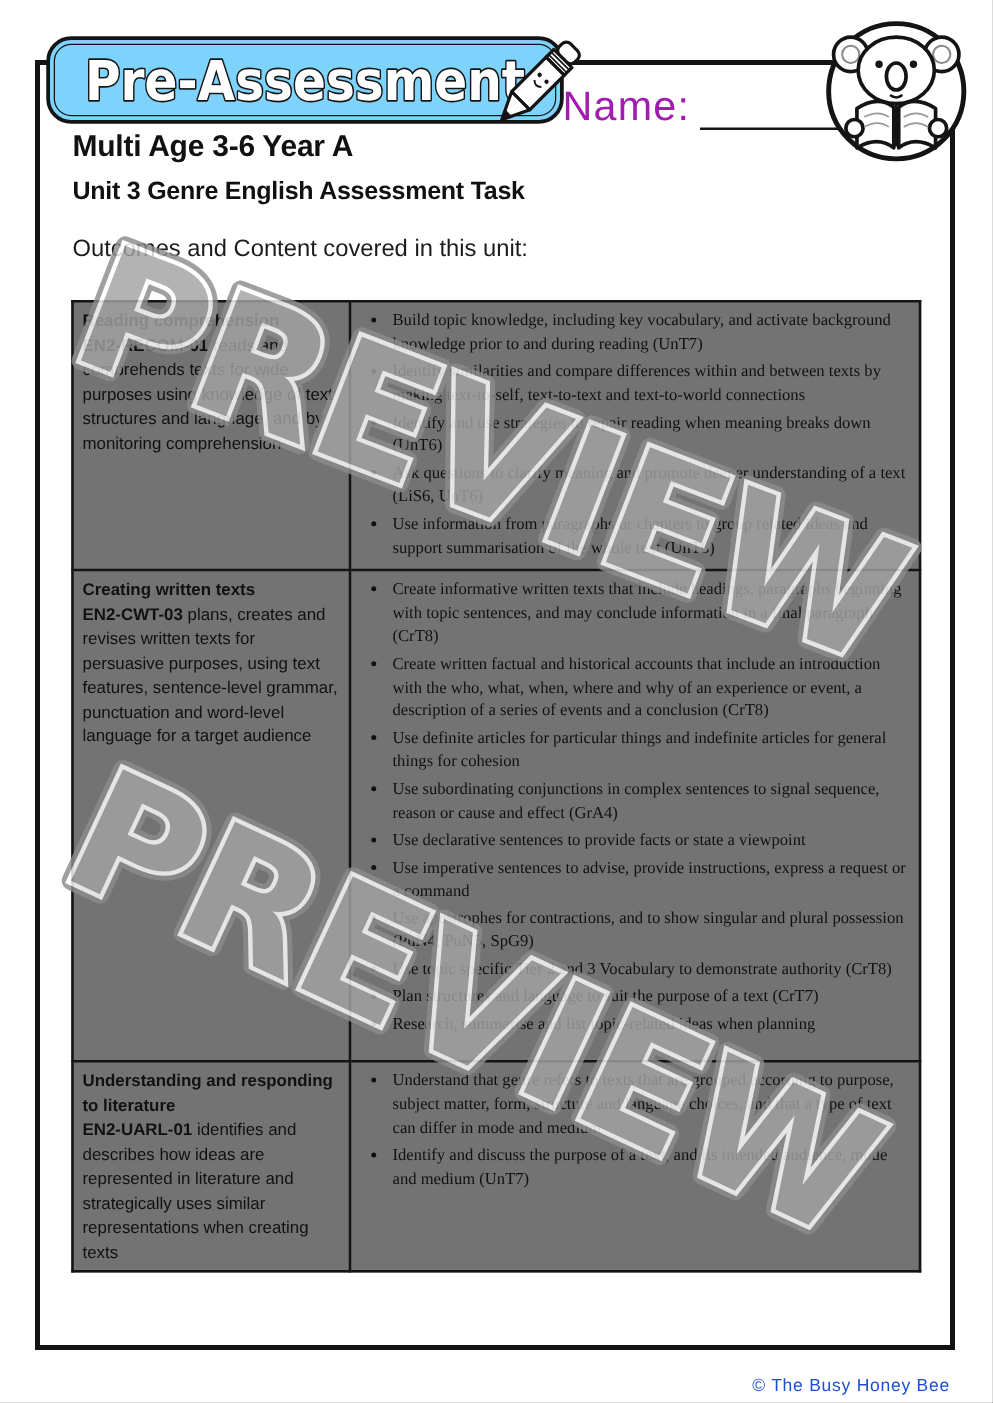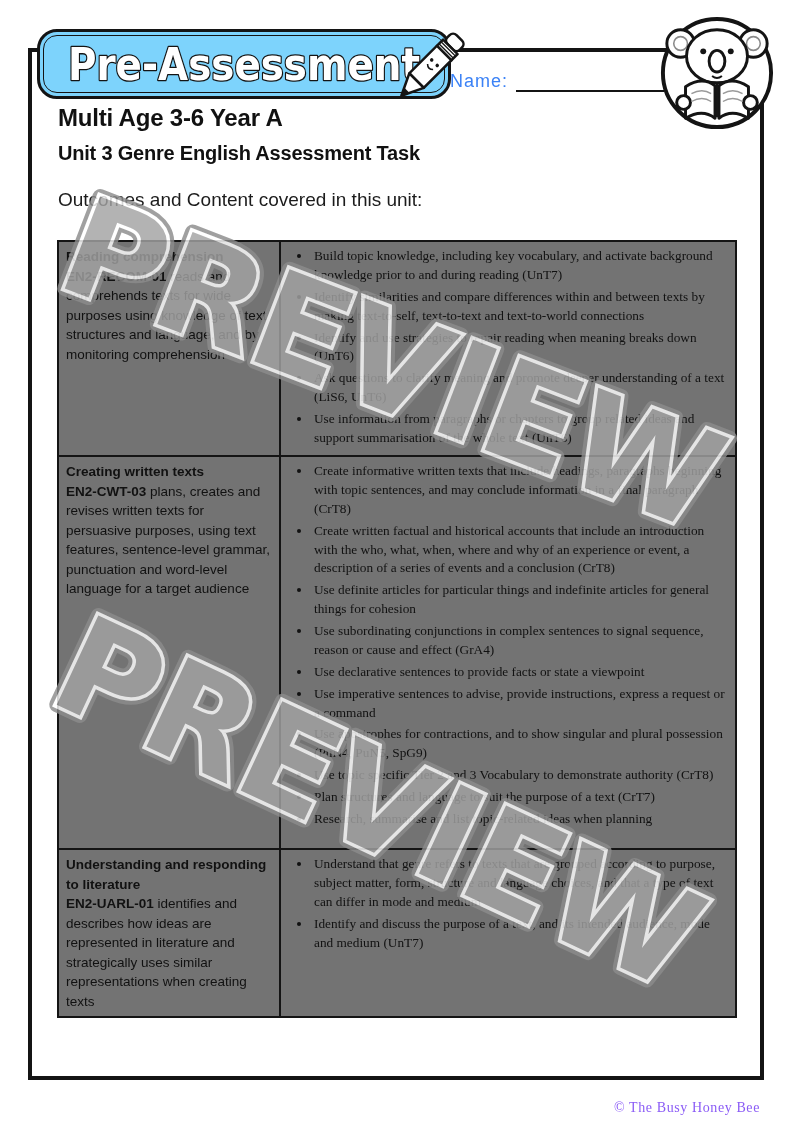--- a/index.html
+++ b/index.html
@@ -10,21 +10,21 @@
   
   .badge{position:absolute;left:37px;top:29px;width:408px;height:64px;background:#7dd3fc;
        border:3.5px solid #141414;border-radius:20px;z-index:3;display:flex;
        align-items:center;justify-content:center;}
   .badge::before{content:"";position:absolute;inset:3px;border:1.5px solid #141414;
        border-radius:14px;pointer-events:none;}
   .badge svg.badge-word{overflow:visible;}
   .pencil{position:absolute;left:388px;top:26px;width:78px;height:100px;z-index:4;}
   .koala{position:absolute;left:658px;top:14px;width:118px;height:118px;z-index:4;}
   .name-row{position:absolute;left:450px;top:66px;z-index:3;display:flex;align-items:flex-end;gap:8px;}
-  .name-label{font-size:18px;letter-spacing:1px;color:#3b82f6;}
+  .name-label{font-size:33px;letter-spacing:1px;color:#a21caf;}
   .name-line{display:inline-block;width:148px;height:24px;border-bottom:2px solid #141414;}
   
   .title-1{position:absolute;left:58px;top:104px;font-size:24px;font-weight:700;letter-spacing:-0.2px;z-index:2;}
   .title-2{position:absolute;left:58px;top:142px;font-size:20px;font-weight:700;letter-spacing:-0.2px;z-index:2;}
   .intro-line{position:absolute;left:58px;top:189px;font-size:19px;font-weight:400;color:#1c1c1c;z-index:2;}
   
   table.outcomes{position:absolute;left:57px;top:240px;width:680px;border-collapse:collapse;
        table-layout:fixed;z-index:2;background:#737373;padding-left:44px;}
   table.outcomes td{border:2px solid #141414;vertical-align:top;padding:5px 7px 4px 7px;}
   td.outcome-cell{width:206px;font-size:13.5px;line-height:1.45;}
@@ -33,22 +33,22 @@
   .outcome-code{font-weight:700;}
   tr.r1{height:215px;} tr.r2{height:393px;} tr.r3{height:136px;margin-left:45px;}
   ul.points{margin:0;padding:0 0 0 24px;}
   ul.points li{margin:0 0 3px 0;padding-left:2px;}
   
   .watermark{position:absolute;width:710px;height:180px;z-index:6;opacity:0.82;pointer-events:none;}
   .wm1{left:38px;top:273px;transform:rotate(21deg);}
   .wm2{left:24px;top:712px;transform:rotate(25deg);}
   .watermark svg{overflow:visible;}
   
-  .footer-credit{position:absolute;right:34px;top:1100px;font-size:14px;color:#8b5cf6;
-       letter-spacing:0.6px;z-index:2;font-family:Liberation Serif, serif;}
+  .footer-credit{position:absolute;right:34px;top:1100px;font-size:14px;color:#1d4ed8;
+       letter-spacing:0.6px;z-index:2;}
 </style>
 </head>
 <body>
 
 <div class="page-frame"></div>
 
 <div class="badge">
   <svg class="badge-word" width="380" height="58" viewBox="0 0 380 58">
     <text x="190" y="45" text-anchor="middle" textLength="352" lengthAdjust="spacingAndGlyphs" font-family="DejaVu Sans, sans-serif" font-size="44" font-weight="bold" fill="#ffffff" stroke="#141414" stroke-width="2.6" paint-order="stroke" stroke-linejoin="round">Pre-Assessment</text>
   </svg>

